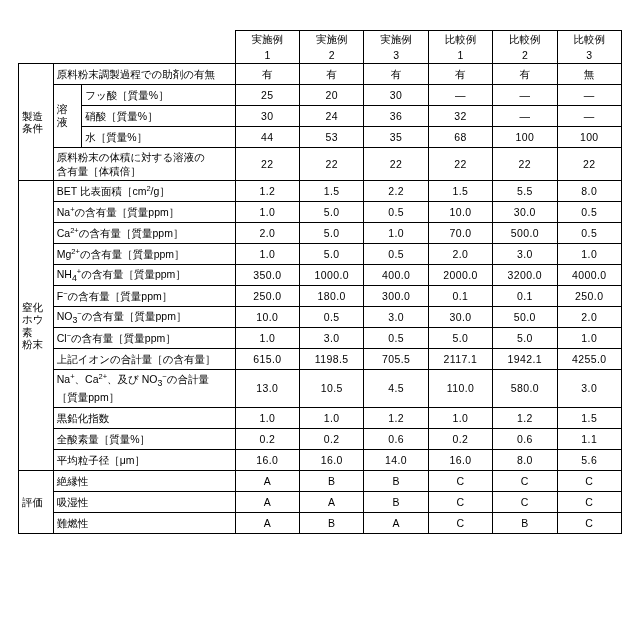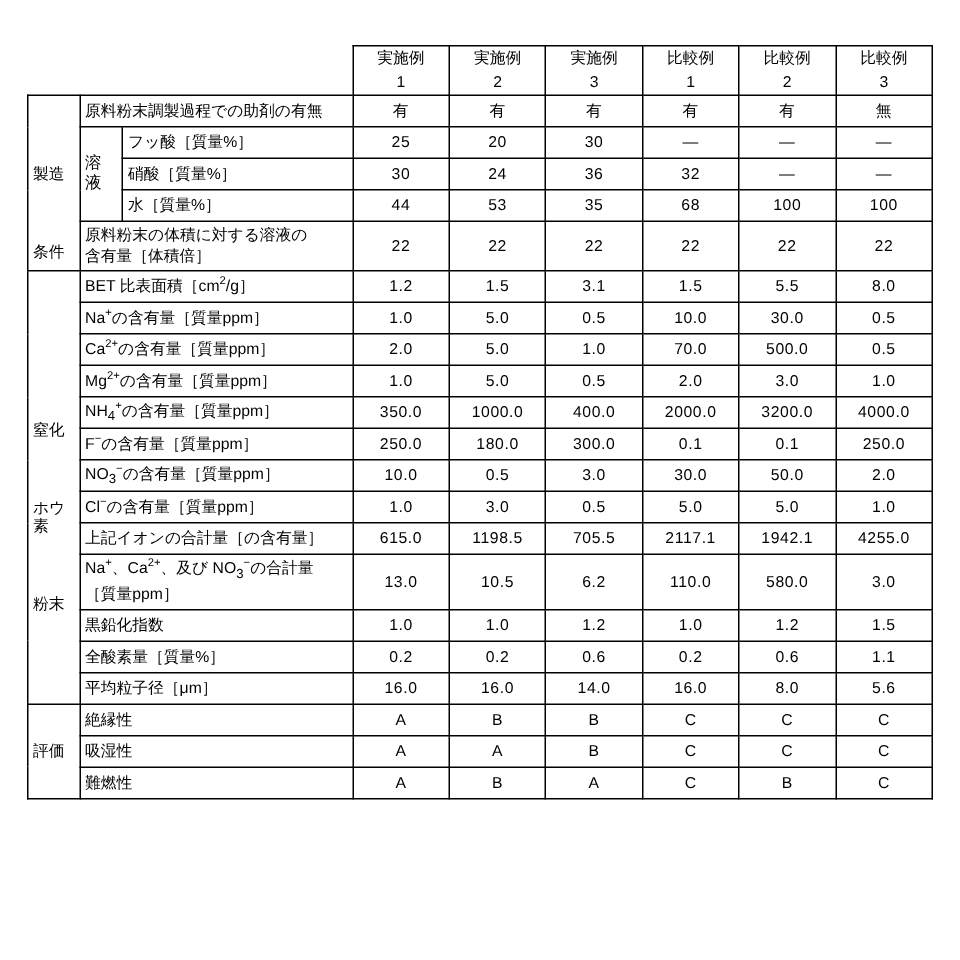--- a/index.html
+++ b/index.html
@@ -79,21 +79,20 @@
     height: 40px;
     vertical-align: top;
     padding-top: 3px;
   }
   .hdr-line1 { display: block; }
   .hdr-line2 { display: block; margin-top: 4px; }
   .twoline { line-height: 1.35; }
   .tall { height: 40px; }
   .vcat {
     display: block;
-    margin-top: 40px;
   }
   sup {
     font-size: 7.5px;
     vertical-align: super;
     line-height: 0;
   }
 </style>
 </head>
 <body>
 
@@ -200,21 +199,21 @@
 
     <tr>
       <td class="cat cat-multi" rowspan="13">
         <span class="vcat">窒化</span>
         <span class="vcat">ホウ素</span>
         <span class="vcat">粉末</span>
       </td>
       <td class="lbl" colspan="2">BET 比表面積［cm<sup>2</sup>/g］</td>
       <td class="num">1.2</td>
       <td class="num">1.5</td>
-      <td class="num">3.1</td>
+      <td class="num">2.2</td>
       <td class="num">1.5</td>
       <td class="num">5.5</td>
       <td class="num">8.0</td>
     </tr>
 
     <tr>
       <td class="lbl" colspan="2">Na<sup>+</sup>の含有量［質量ppm］</td>
       <td class="num">1.0</td>
       <td class="num">5.0</td>
       <td class="num">0.5</td>
@@ -292,21 +291,21 @@
       <td class="num">1942.1</td>
       <td class="num">4255.0</td>
     </tr>
 
     <tr>
       <td class="lbl tall twoline" colspan="2">
         Na<sup>+</sup>、Ca<sup>2+</sup>、及び NO<sub>3</sub><sup>−</sup>の合計量<br>［質量ppm］
       </td>
       <td class="num tall">13.0</td>
       <td class="num tall">10.5</td>
-      <td class="num tall">6.2</td>
+      <td class="num tall">4.5</td>
       <td class="num tall">110.0</td>
       <td class="num tall">580.0</td>
       <td class="num tall">3.0</td>
     </tr>
 
     <tr>
       <td class="lbl" colspan="2">黒鉛化指数</td>
       <td class="num">1.0</td>
       <td class="num">1.0</td>
       <td class="num">1.2</td>

